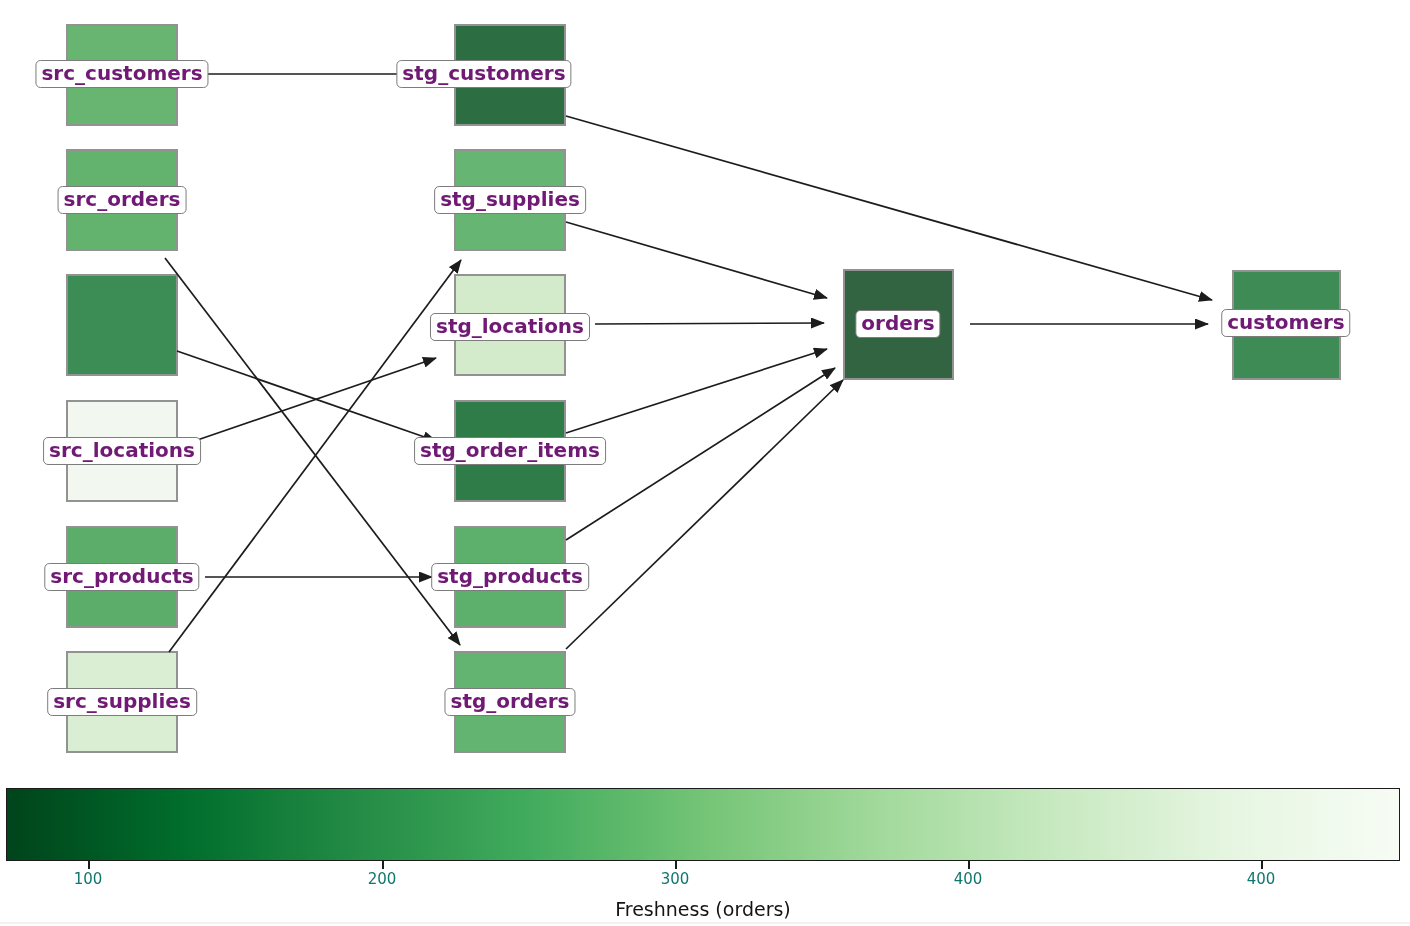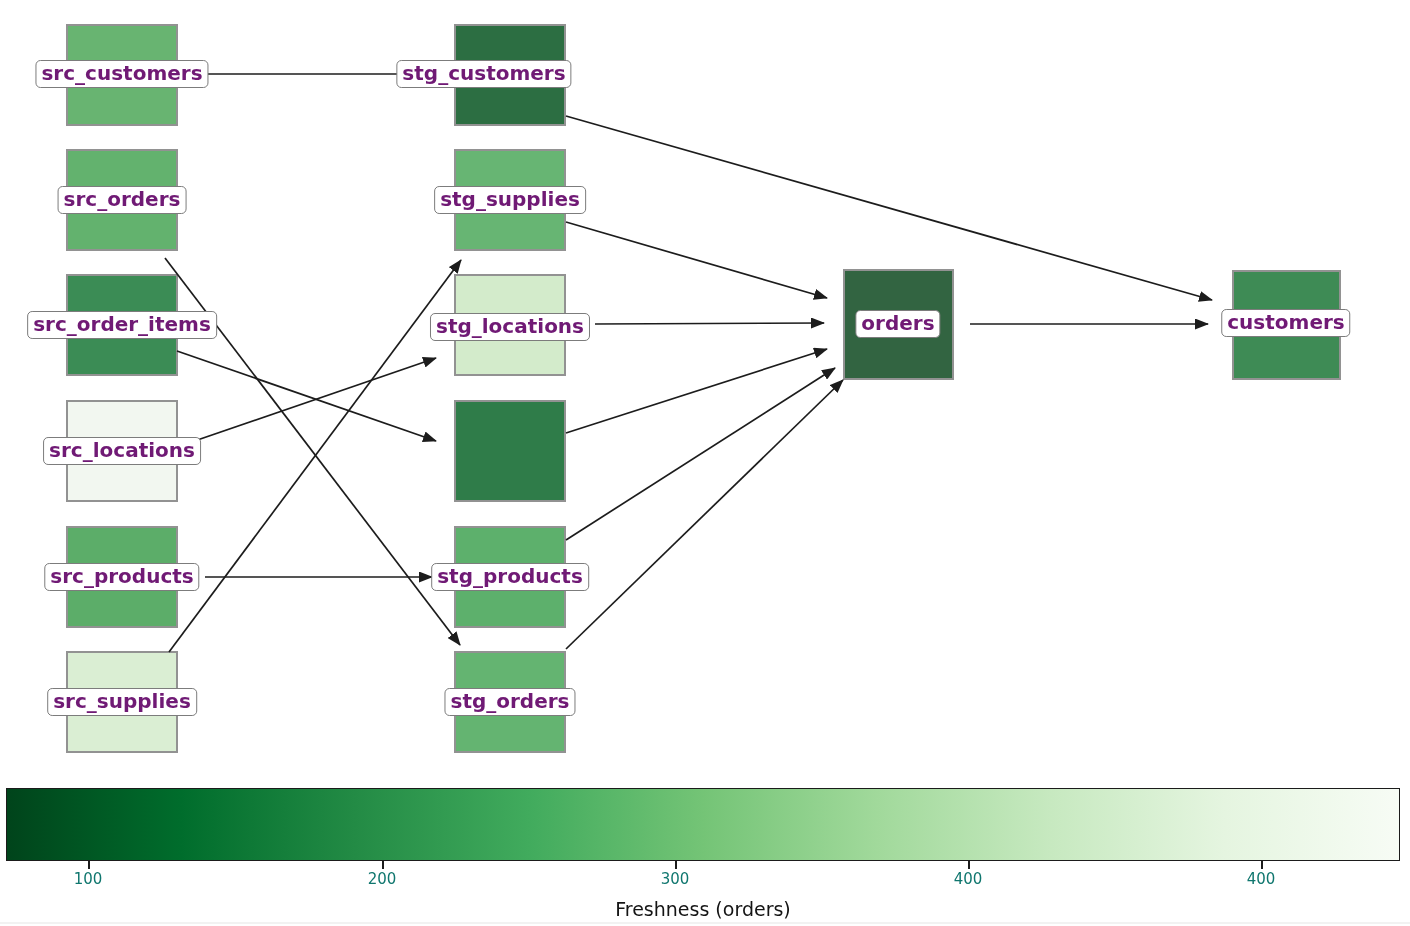--- a/index.html
+++ b/index.html
@@ -68,27 +68,27 @@
         <line x1="566" y1="433" x2="827" y2="349" stroke="#1c1c1c" stroke-width="1.7" marker-end="url(#arrowhead)"></line>
         <line x1="566" y1="540" x2="835" y2="368" stroke="#1c1c1c" stroke-width="1.7" marker-end="url(#arrowhead)"></line>
         <line x1="566" y1="649" x2="843" y2="380" stroke="#1c1c1c" stroke-width="1.7" marker-end="url(#arrowhead)"></line>
         <line x1="970" y1="324" x2="1208" y2="324" stroke="#1c1c1c" stroke-width="1.7" marker-end="url(#arrowhead)"></line>
       </g>
   </svg>
 
   <div class="labels-layer" id="labels-layer">
       <div class="node-label" style="left: 122px; top: 74px;">src_customers</div>
       <div class="node-label" style="left: 122px; top: 200px;">src_orders</div>
-      <div class="node-label" style="left: 122px; top: 325px;">src_order_items</div>
       <div class="node-label" style="left: 122px; top: 451px;">src_locations</div>
       <div class="node-label" style="left: 122px; top: 577px;">src_products</div>
       <div class="node-label" style="left: 122px; top: 702px;">src_supplies</div>
       <div class="node-label" style="left: 484px; top: 74px;">stg_customers</div>
       <div class="node-label" style="left: 510px; top: 200px;">stg_supplies</div>
       <div class="node-label" style="left: 510px; top: 327px;">stg_locations</div>
+      <div class="node-label" style="left: 510px; top: 451px;">stg_order_items</div>
       <div class="node-label" style="left: 510px; top: 577px;">stg_products</div>
       <div class="node-label" style="left: 510px; top: 702px;">stg_orders</div>
       <div class="node-label" style="left: 898px; top: 324px;">orders</div>
       <div class="node-label" style="left: 1286px; top: 323px;">customers</div>
     </div>
 
   <div class="colorbar" id="colorbar" style="left: 6px; top: 788px; width: 1394px; height: 73px; background: linear-gradient(to right, rgb(0, 68, 27), rgb(0, 109, 44), rgb(35, 139, 69), rgb(65, 171, 93), rgb(116, 196, 118), rgb(161, 217, 155), rgb(199, 233, 192), rgb(229, 245, 224), rgb(247, 252, 245));"></div>
   <div id="colorbar-ticks">
       <div class="cb-tick" style="left: 88px; top: 861px;"></div>
       <div class="cb-tick-label" style="left: 88px; top: 870px;">100</div>

